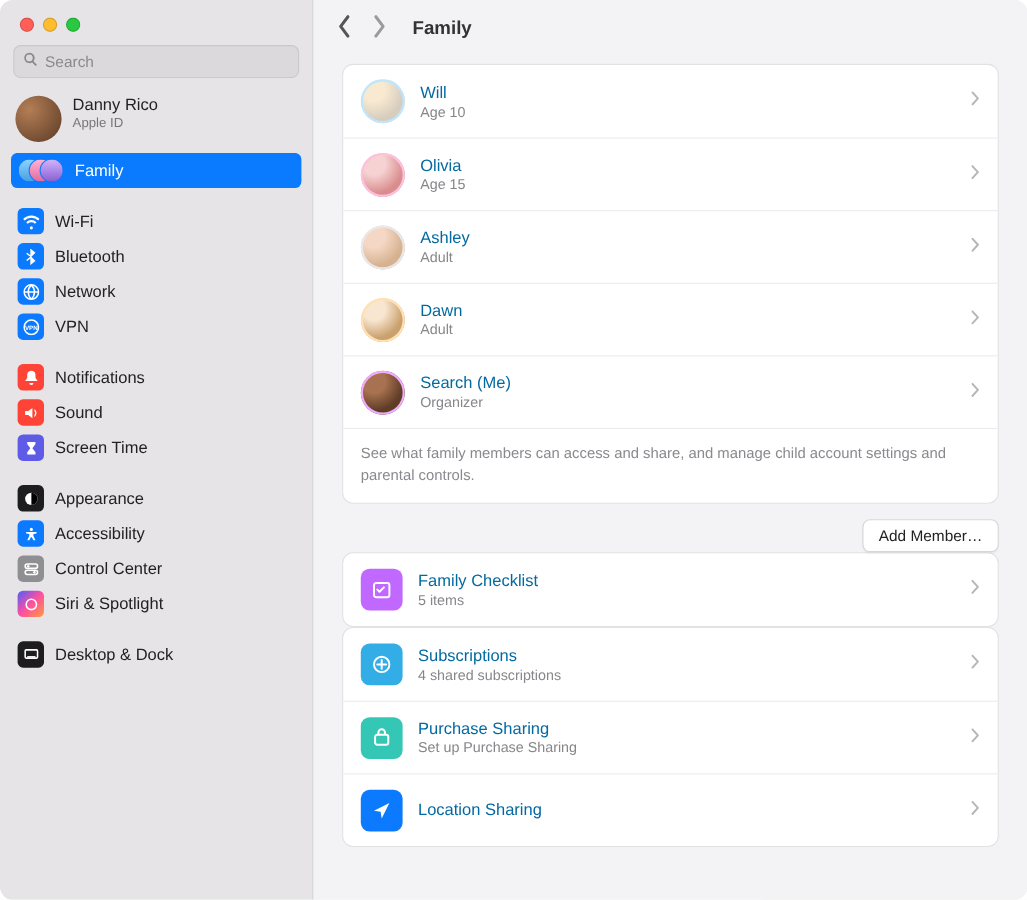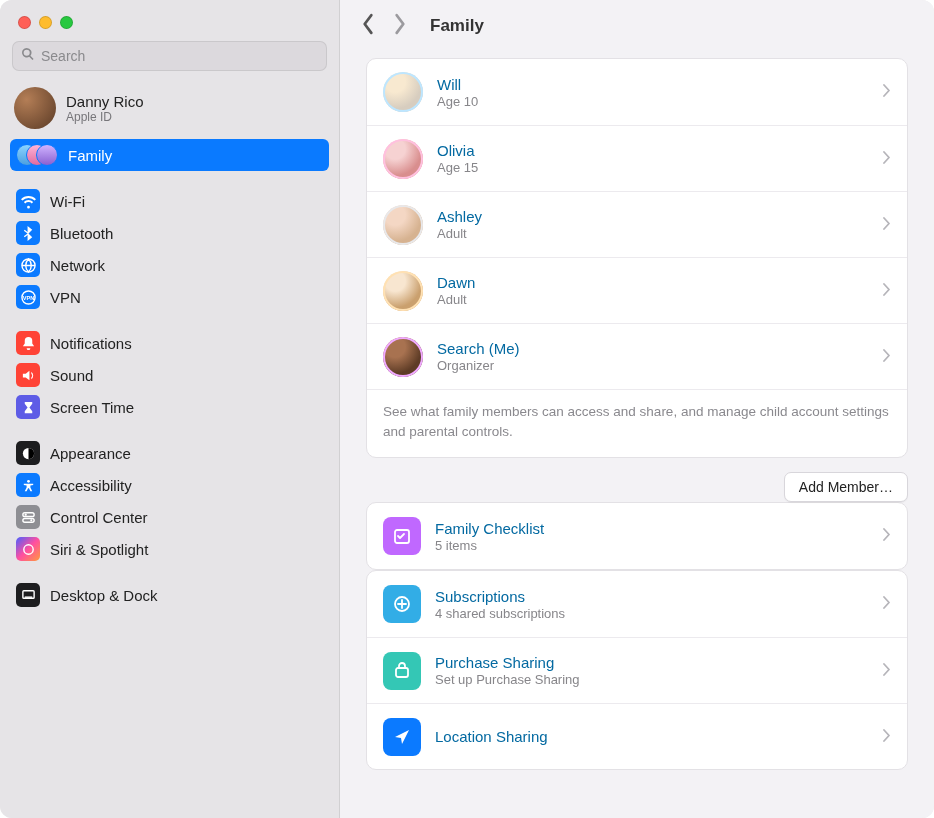--- a/index.html
+++ b/index.html
@@ -10,21 +10,21 @@
     background: #fff;
     border-radius: 12px;
     display: flex;
     position: relative;
     overflow: hidden;
     box-shadow: inset 0 0 0 1px rgba(0,0,0,0.08);
   }
 
   
   .sidebar {
-    width: 340px;
+    width: 285px;
     background: #e6e4e7;
     border-right: 1px solid #d1d0d2;
     display: flex;
     flex-direction: column;
     padding-top: 6px;
   }
 
   .traffic-lights {
     display: flex;
     gap: 8px;
@@ -46,21 +46,21 @@
     color:#888;
   }
   .search svg { width:14px; height:14px; fill:#8a8a8d; margin-right:6px; flex:0 0 auto;}
   .search input {
     border:none; outline:none; background:transparent;
     font-size:14px; color:#333; width:100%;
   }
   .search input::placeholder { color:#8a8a8d;}
 
   .apple-id-row {
-    display:flex; align-items:center;
+    display:flex; 
     padding: 6px 14px 10px 14px;
     gap: 10px;
   }
   .apple-id-avatar {
     width:42px; height:42px; border-radius:50%;
     background: radial-gradient(circle at 30% 30%, #b47e56, #5a3a25);
     flex:0 0 auto;
   }
   .apple-id-text .name { font-size:15px; color:#222;}
   .apple-id-text .sub { font-size:12px; color:#77767a;}

